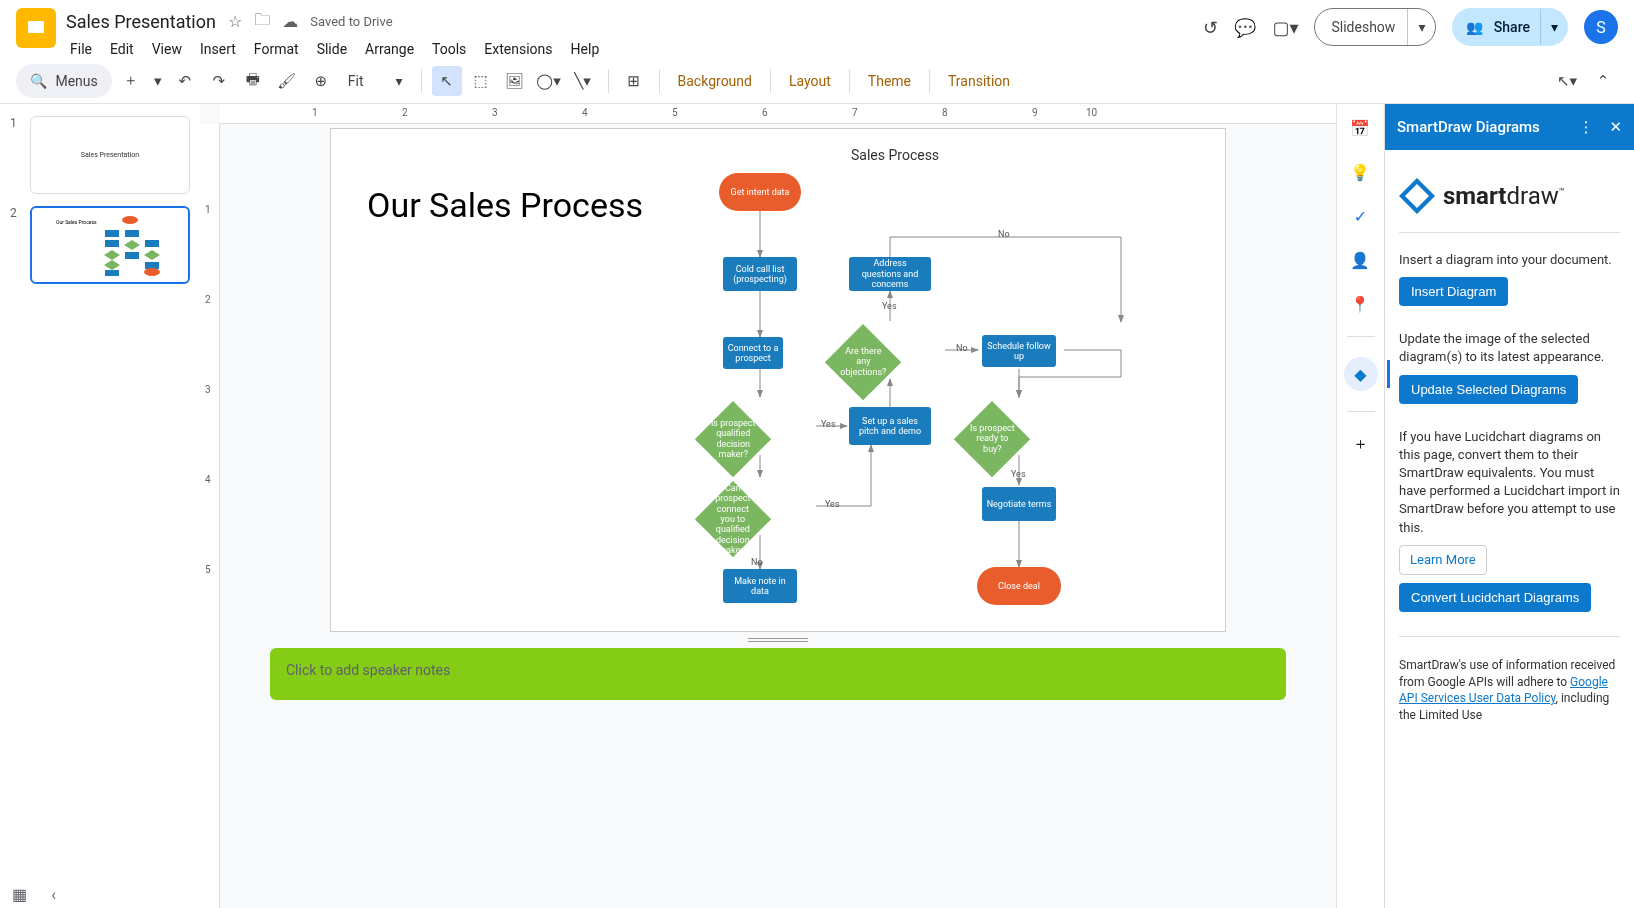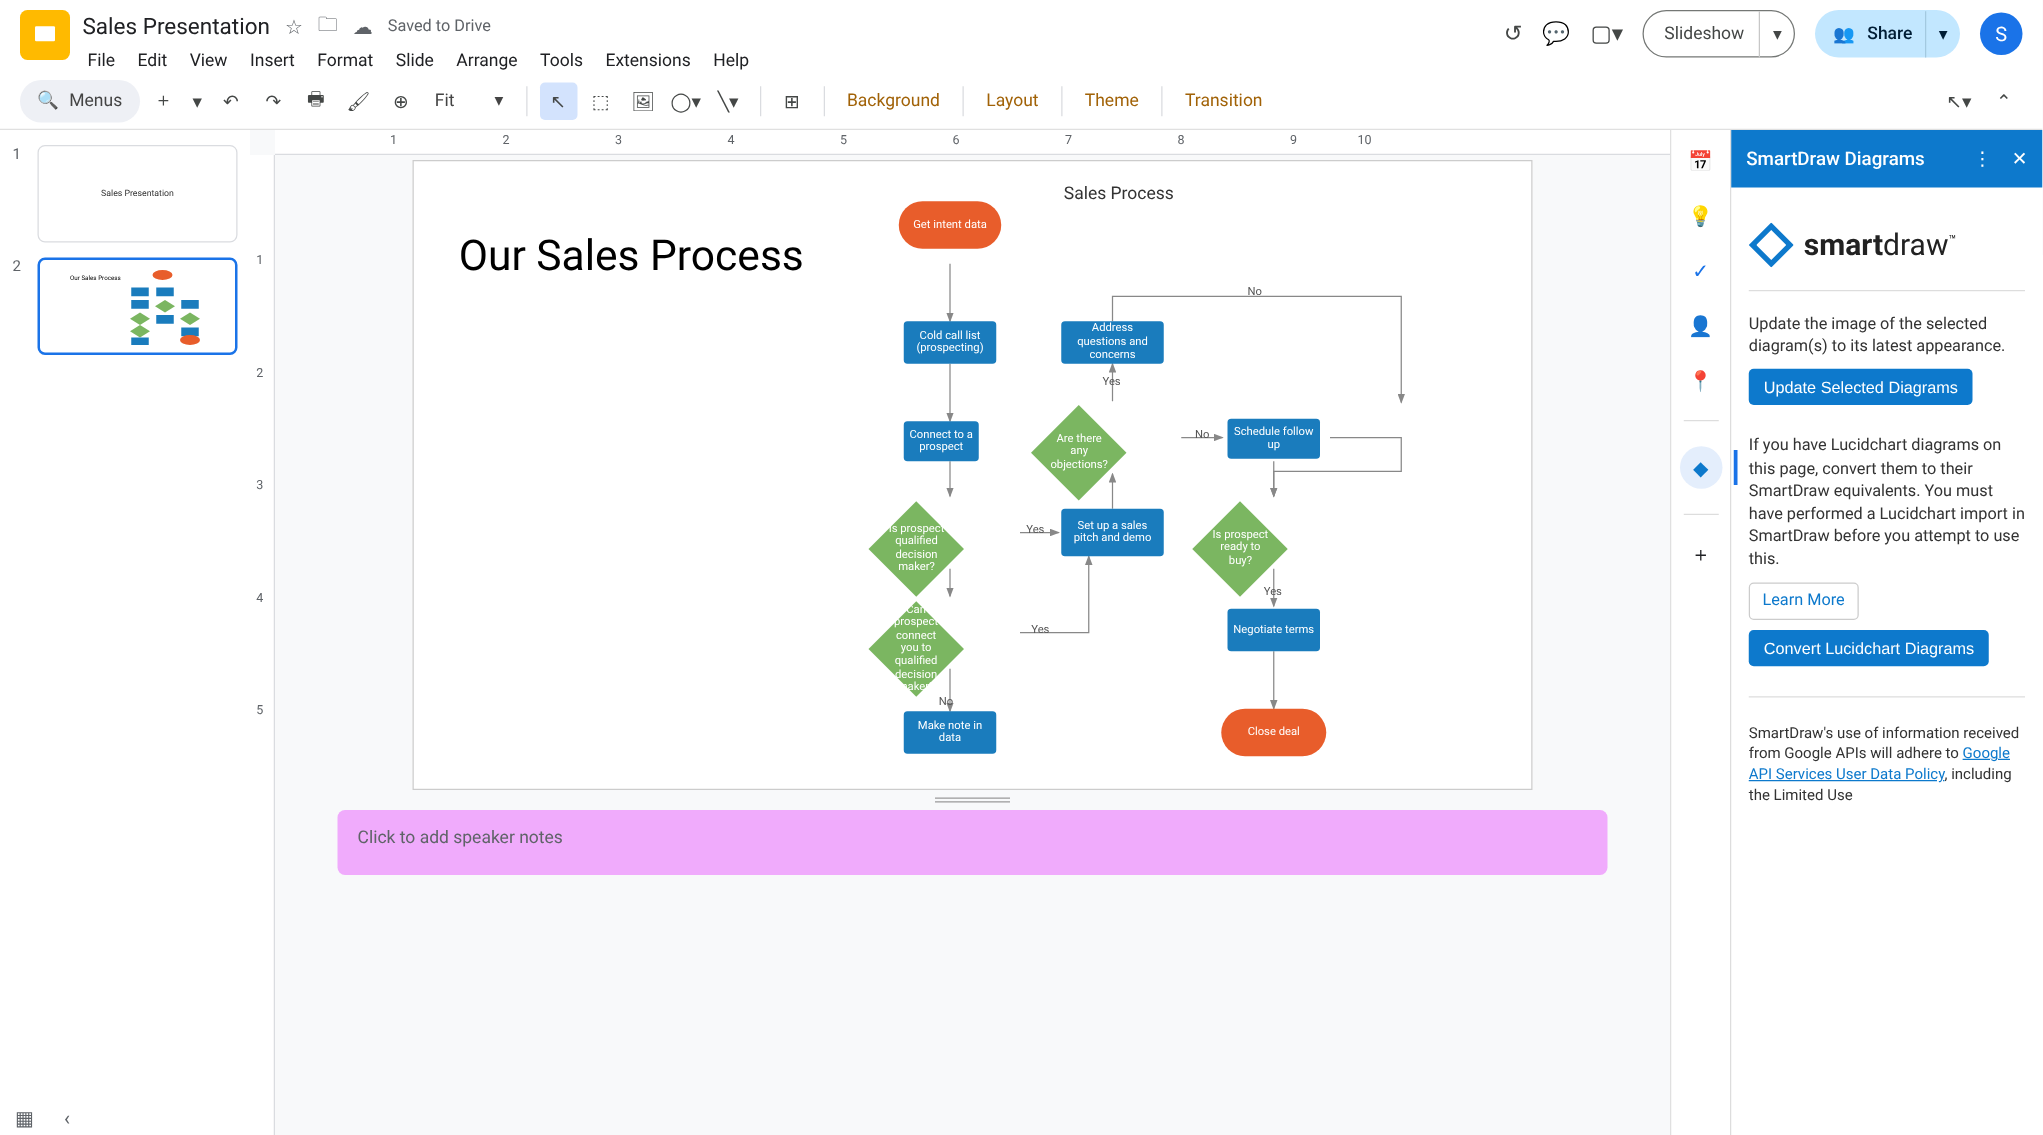--- a/index.html
+++ b/index.html
@@ -55,21 +55,21 @@
 .shape { position:absolute; display:flex; align-items:center; justify-content:center; text-align:center; color:#fff; font-size:9px; line-height:1.15; padding:4px; }
 .rect { background:#1a7cbd; border-radius:3px; }
 .term { background:#e85d2b; border-radius:20px; }
 .diamond { background:#7bb661; width:96px; height:50px; }
 .diamond-wrap { position:absolute; transform: rotate(45deg); }
 .diamond-wrap .diamond-inner { transform: rotate(-45deg); width:120px; color:#fff; font-size:9px; text-align:center; line-height:1.15; }
 .arrow-label { position:absolute; font-size:9px; color:#555; }
 svg.arrows { position:absolute; left:0; top:0; width:100%; height:100%; pointer-events:none; }
 .arrow-line { stroke:#888; stroke-width:1; fill:none; marker-end:url(#arrowhead); }
 
-.speaker-notes { height: 52px; margin: 0 30px 10px 30px; background:#f0abfc; border-radius:6px; padding: 14px 16px; color:#5f6368; font-size:14px; }
+.speaker-notes { height: 52px; margin: 0 30px 10px 30px; background:#84cc16; border-radius:6px; padding: 14px 16px; color:#5f6368; font-size:14px; }
 .slide-sep { width:60px; height:4px; border-top:1px solid #999; border-bottom:1px solid #999; margin: 6px auto; cursor: ns-resize; }
 
 
 .side-icons { width:48px; border-left:1px solid #e0e0e0; display:flex; flex-direction:column; align-items:center; gap:20px; padding-top:12px; }
 .side-icons .sicon { width:24px; height:24px; display:flex; align-items:center; justify-content:center; font-size:16px; }
 .sicon.active { position:relative; }
 .sicon.active::after { content:''; position:absolute; right:-12px; width:3px; height:28px; background:#1a73e8; }
 
 .addon-panel { width: 250px; border-left:1px solid #ddd; display:flex; flex-direction:column; }
 .addon-header { background:#0d79cc; color:#fff; display:flex; align-items:center; justify-content:space-between; padding:10px 12px; font-size:15px; font-weight:500; height:46px; }
@@ -251,21 +251,21 @@
           <line class="arrow-line" x1="559" y1="278" x2="559" y2="250"></line>
           <line class="arrow-line" x1="559" y1="192" x2="559" y2="162"></line>
           <polyline class="arrow-line" points="559,128 559,108 790,108 790,193"></polyline>
           <line class="arrow-line" x1="614" y1="221" x2="647" y2="221"></line>
           <line class="arrow-line" x1="688" y1="240" x2="688" y2="268"></line>
           <polyline class="arrow-line" points="733,221 790,221 790,248 688,248 688,268"></polyline>
           <line class="arrow-line" x1="688" y1="326" x2="688" y2="356"></line>
           <line class="arrow-line" x1="688" y1="392" x2="688" y2="438"></line>
         </svg>
 
-        <div class="shape term" style="left:388px; top:32px; width:82px; height:38px">
+        <div class="shape term" style="left:388px; top:44px; width:82px; height:38px">
             <span>Get intent data</span>
           </div>
         <div class="shape rect" style="left:392px; top:128px; width:74px; height:34px">
             <span>Cold call list (prospecting)</span>
           </div>
         <div class="shape rect" style="left:392px; top:208px; width:60px; height:32px">
             <span>Connect to a prospect</span>
           </div>
         <div class="diamond-wrap" style="left:402px; top:272px">
             <div class="shape diamond" style="width:54px;height:54px">
@@ -342,20 +342,24 @@
       </div>
     </div>
     <div class="addon-body">
       <div class="sd-logo">
         <div class="mark"></div>
         <div class="word"><b>smart</b><span>draw</span><sup style="font-size:10px">™</sup></div>
       </div>
       <hr style="border:none;border-top:1px solid #ddd; margin-bottom:18px">
 
       <div class="addon-section">
+        <div>Insert a diagram into your document.</div>
+        <button class="addon-btn">Insert Diagram</button>
+      </div>
+      <div class="addon-section">
         <div>Update the image of the selected diagram(s) to its latest appearance.</div>
         <button class="addon-btn">Update Selected Diagrams</button>
       </div>
       <div class="addon-section">
         <div>If you have Lucidchart diagrams on this page, convert them to their SmartDraw equivalents. You must have performed a Lucidchart import in SmartDraw before you attempt to use this.</div>
         <span class="addon-link">Learn More</span><br>
         <button class="addon-btn">Convert Lucidchart Diagrams</button>
       </div>
       <hr style="border:none;border-top:1px solid #ddd">
       <div class="addon-footnote">

